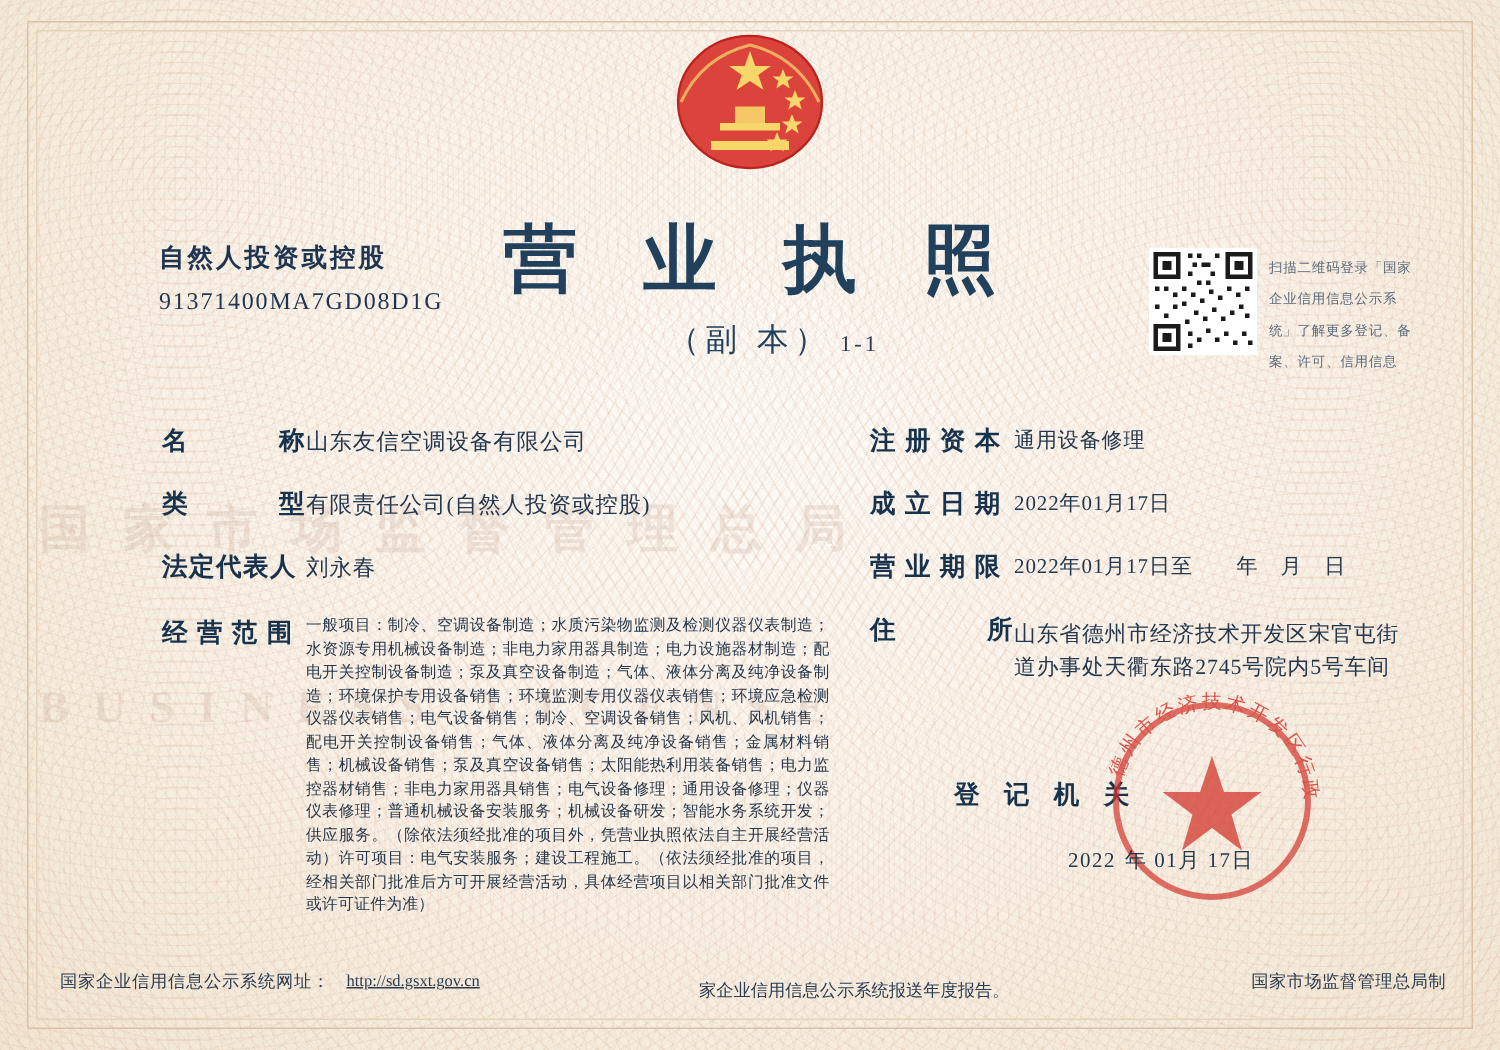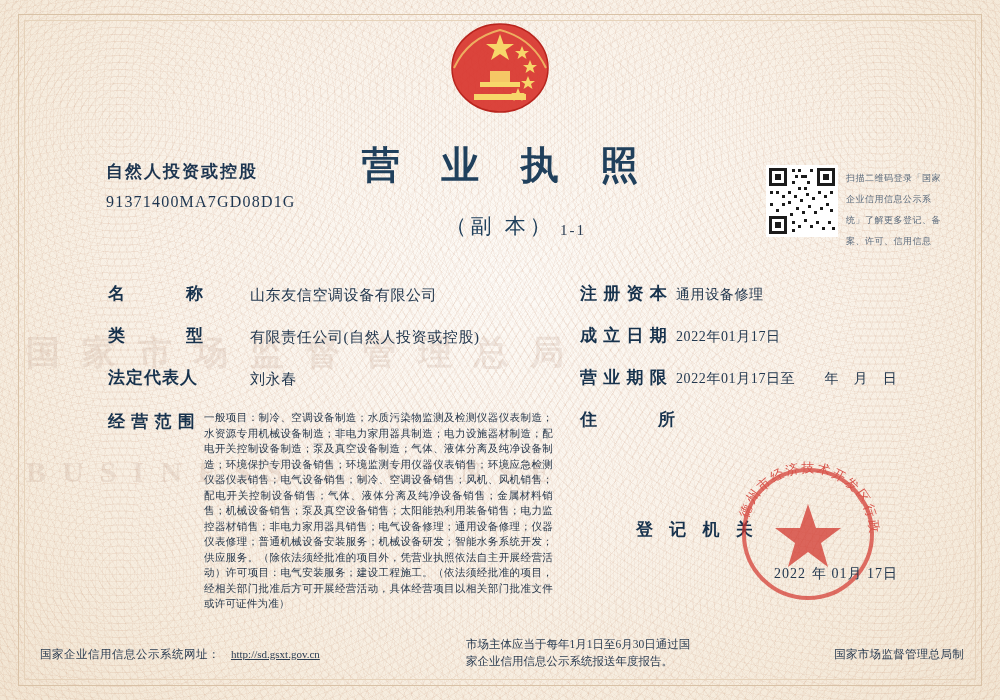--- a/index.html
+++ b/index.html
@@ -77,21 +77,21 @@
     width: 132px;
     height: 112px;
   }
 
   
   .title {
     position: absolute;
     left: 0; right: 0;
     top: 140px;
     text-align: center;
-    font-size: 38px;
+    font-size: 49px;
     letter-spacing: 16px;
     font-weight: bold;
     color: #20405c;
     text-indent: 16px;
     font-family: "Liberation Serif", serif;
   }
   .subtitle {
     position: absolute;
     left: 0; right: 0;
     top: 212px;
@@ -180,21 +180,20 @@
   .f-value {
     flex: 1 1 auto;
     font-size: 14px;
     color: #23384f;
     letter-spacing: 0.6px;
     line-height: 18px;
     padding-top: 4px;
   }
   .f-value.big {
     font-size: 15px;
-    margin-left: 46px;
   }
   .scope-text {
     font-size: 10.5px;
     line-height: 15.5px;
     color: #27384c;
     text-align: justify;
     letter-spacing: 0.2px;
     padding-top: 2px;
   }
   .scope-row .f-label { padding-top: 2px; }
@@ -209,21 +208,21 @@
     position: absolute;
     left: 636px;
     top: 518px;
     font-size: 17px;
     font-weight: bold;
     color: #17324d;
     letter-spacing: 6px;
   }
   .issue-date {
     position: absolute;
-    left: 774px;
+    left: 712px;
     top: 565px;
     font-size: 14px;
     color: #23384f;
     letter-spacing: 1px;
   }
   .issue-date .y { margin-right: 6px; }
 
   
   .seal {
     position: absolute;
@@ -415,20 +414,21 @@
     <div class="field-row">
       <div class="f-label">营 业 期 限</div>
       <div class="f-value">2022年01月17日至　　年　月　日</div>
     </div>
 
     <div class="field-row">
       <div class="f-label spread4">
         <span>住</span>
         <span>所</span>
       </div>
+      <div class="f-value addr-value">山东省德州市经济技术开发区宋官屯街道办事处天衢东路2745号院内5号车间</div>
     </div>
 
   </div>
 
   <div class="reg-auth">登 记 机 关</div>
 
   <svg class="seal" viewBox="0 0 164 164">
     <defs>
       <path id="sealArc" d="M 82,150 m -62,0 a 62,62 0 1,1 124,0 a 62,62 0 1,1 -124,0" transform="translate(0,-68)"></path>
       <path id="sealTextPath" d="M 20,82 A 62,62 0 0 1 144,82"></path>
@@ -442,18 +442,17 @@
 
   <div class="issue-date">
     <span class="y">2022</span><span>年</span>
     <span>01</span><span>月</span>
     <span>17</span><span>日</span>
   </div>
 
   <div class="footer-left">国家企业信用信息公示系统网址：</div>
   <a class="footer-url" href="#">http://sd.gsxt.gov.cn</a>
   <div class="footer-center">
-    <div>市场主体应当于每年1月1日至6月30日通过国</div>
     <div>家企业信用信息公示系统报送年度报告。</div>
   </div>
   <div class="footer-right">国家市场监督管理总局制</div>
 
 </div>
 
 </body></html>

